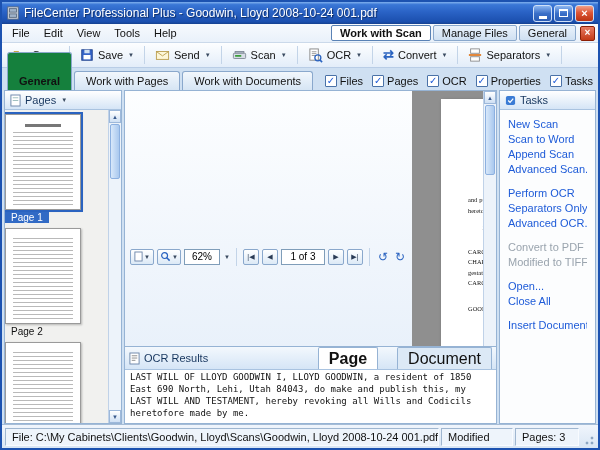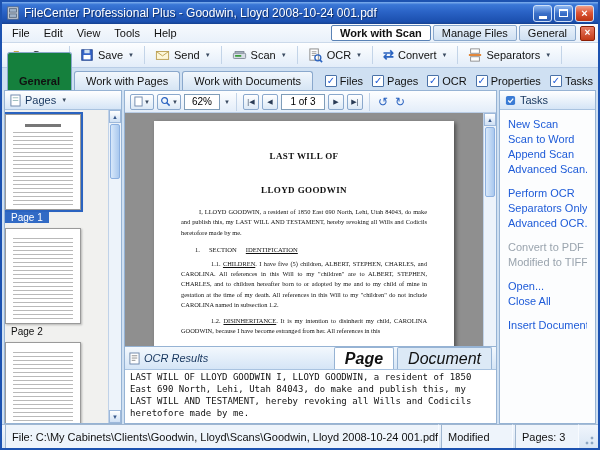--- a/index.html
+++ b/index.html
@@ -53,53 +53,53 @@
   .t-title{height:3px;width:60%;margin:0 auto 5px;background:#777;}
   .t-lines{height:74px;background:repeating-linear-gradient(#b9b9b9 0 1px,transparent 1px 4px);}
   .thumb-label{font-size:10px;margin:2px 0 5px;padding:0 6px;flex:0 0 auto;}
   .thumb-label.sel{background:#316ac5;color:#fff;}
   .vscroll{position:absolute;top:0;right:0;bottom:0;width:13px;background:#edf3fa;border-left:1px solid #c0d2e8;}
   .sarrow{height:13px;border:1px solid #9db8da;background:linear-gradient(#ffffff,#cfe0f4);font-size:6px;color:#3a5a8c;
     display:flex;align-items:center;justify-content:center;}
   .sarrow.dn{position:absolute;bottom:0;left:0;right:0;}
   .sthumb{position:absolute;left:1px;right:1px;top:14px;height:55px;border:1px solid #8cb0e0;border-radius:2px;background:linear-gradient(90deg,#d8e8fa,#a9c8ee);}
   
-  .viewer{position:absolute;left:122px;right:101px;top:0;bottom:0;border:1px solid #96b3d4;background:#fde047;display:flex;flex-direction:column;}
+  .viewer{position:absolute;left:122px;right:101px;top:0;bottom:0;border:1px solid #96b3d4;background:#fde047;display:flex;flex-direction:row;}
   .viewer-toolbar{flex:0 0 22px;display:flex;align-items:center;gap:3px;background:linear-gradient(#fdfeff,#e3edf9);border-bottom:1px solid #b9cde6;padding:0 5px;}
   .nav-btn{min-width:16px;height:16px;border:1px solid #8aa8cc;border-radius:2px;background:linear-gradient(#ffffff,#dce9f6);
     font-size:7px;color:#2a3b55;display:flex;align-items:center;justify-content:center;padding:0 2px;}
   .rot-btn{font-size:12px;color:#2a63c0;line-height:14px;padding:0 2px;}
   .box-input{height:16px;border:1px solid #7f9db9;background:#fff;font-size:10px;text-align:center;font-family:"Liberation Sans",sans-serif;}
   .viewer-body{flex:1;position:relative;background:#8f8f8f;overflow:hidden;}
   .page{position:absolute;left:29px;top:8px;width:300px;height:430px;background:#fff;box-shadow:2px 2px 4px rgba(0,0,0,.45);
     padding:30px 27px 0 27px;font-family:"Liberation Serif",serif;}
   .doc-h{text-align:center;font-weight:bold;font-size:9px;letter-spacing:.4px;}
   .doc-h.second{margin-top:24px;font-family:Liberation Serif, serif;}
   .doc-p{font-size:6.4px;line-height:1.6;text-align:justify;text-indent:18px;margin-top:8px;}
   .doc-p.clause{text-indent:30px;margin-top:6px;}
   .doc-sec{font-size:6.6px;margin-top:8px;text-indent:14px;}
   .doc-sec span{margin-right:9px;}
   .u{text-decoration:underline;}
   
   .ocr-panel{position:absolute;left:122px;right:101px;bottom:0;height:78px;border:1px solid #96b3d4;background:#fff;display:flex;flex-direction:column;}
-  .ocr-hdr{flex:0 0 20px;display:flex;align-items:flex-end;gap:3px;background:linear-gradient(#f3f8fd,#d5e5f6);border-bottom:1px solid #a9c3e0;padding:0 4px;font-style:italic;}
+  .ocr-hdr{flex:0 0 20px;display:flex;align-items:flex-end;gap:19px;background:linear-gradient(#f3f8fd,#d5e5f6);border-bottom:1px solid #a9c3e0;padding:0 4px;}
   .ocr-title{align-self:center;color:#17365e;flex:1;display:flex;align-items:center;gap:4px;}
   .ocr-tab{padding:2px 10px 1px;font-size:16px;border:1px solid #96b3d4;border-bottom:none;border-radius:2px 2px 0 0;background:#dce9f6;}
   .ocr-tab.active{background:#fff;font-weight:bold;}
   .ocr-body{flex:1;padding:2px 5px;font-family:"DejaVu Sans Mono",monospace;font-size:9px;line-height:1.32;overflow:hidden;}
   
   .tasks-panel{position:absolute;right:2px;top:0;bottom:0;width:97px;border:1px solid #96b3d4;background:#fcfdfe;display:flex;flex-direction:column;}
   .tasks-body{flex:1;padding:7px 8px;overflow:hidden;}
   .task-group{margin-bottom:9px;}
   .task-link{display:block;color:#1e5bd8;text-decoration:none;font-size:11px;line-height:15px;white-space:nowrap;overflow:hidden;cursor:pointer;}
   .task-link.disabled{color:#9aa4ae;cursor:default;}
   
   .statusbar{position:absolute;left:0;right:0;bottom:0;height:24px;display:flex;align-items:center;gap:2px;padding:2px 3px;
     background:linear-gradient(#f0f5fc,#d9e6f4);border-top:1px solid #a5bcd6;}
-  .status-cell{height:26px;border:1px solid;border-color:#9fb6d0 #f8fbff #f8fbff #9fb6d0;background:#eef4fb;
+  .status-cell{height:18px;border:1px solid;border-color:#9fb6d0 #f8fbff #f8fbff #9fb6d0;background:#eef4fb;
     display:flex;align-items:center;padding:0 6px;white-space:nowrap;overflow:hidden;font-size:11px;}
   .status-file{flex:1;}
   .status-mod{width:72px;}
   .status-pages{width:64px;}
   .grip{width:14px;height:14px;align-self:flex-end;
     background:radial-gradient(circle at 11px 11px,#8ca6c2 1.2px,transparent 1.7px),
                radial-gradient(circle at 11px 6px,#8ca6c2 1.2px,transparent 1.7px),
                radial-gradient(circle at 6px 11px,#8ca6c2 1.2px,transparent 1.7px);}
 </style>
 </head>

